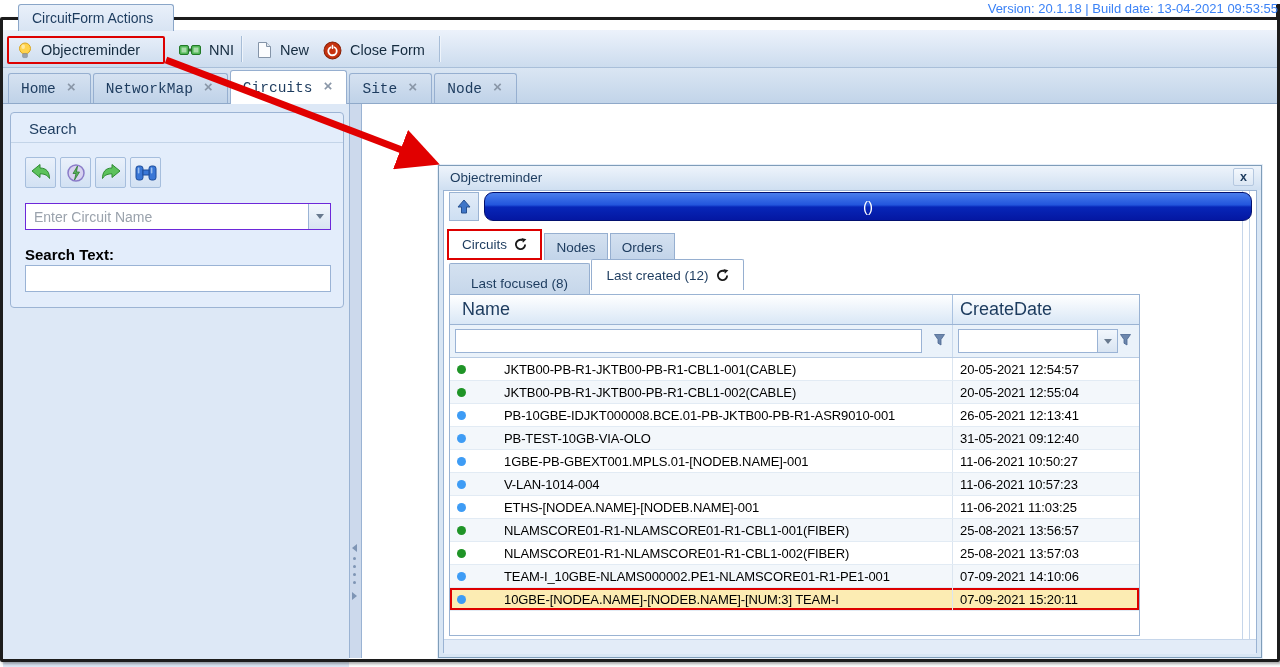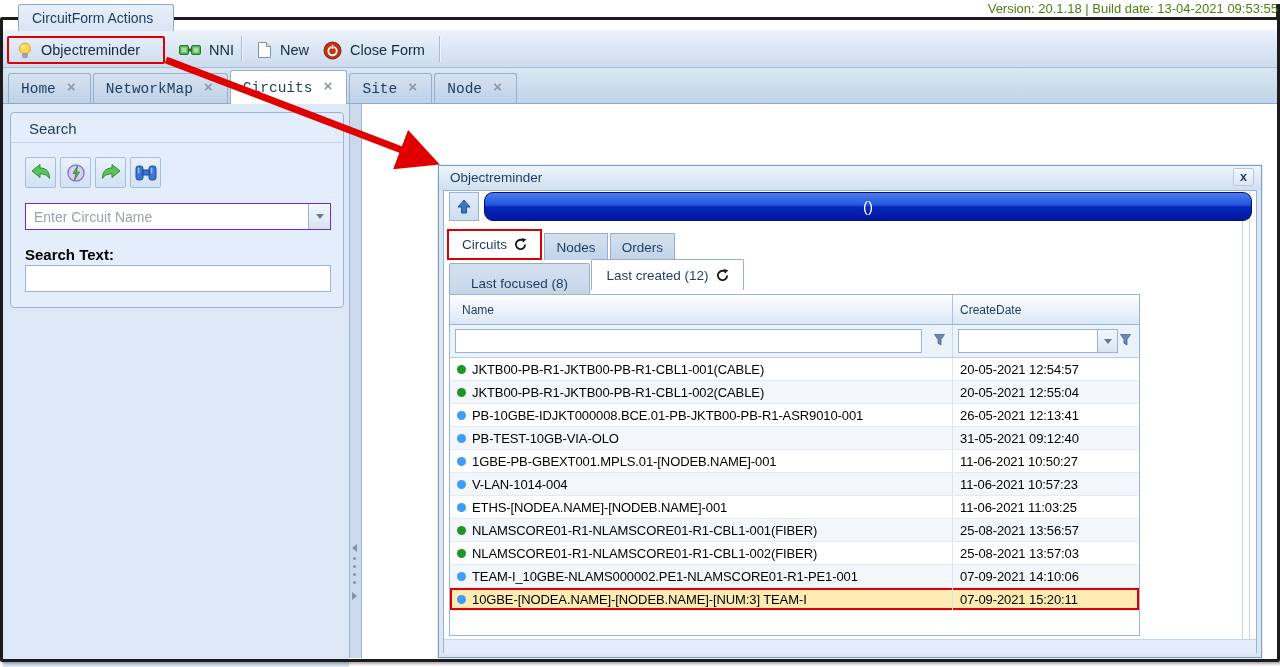--- a/index.html
+++ b/index.html
@@ -1,19 +1,19 @@
 <!DOCTYPE html>
 <html style="--annotation-red: #dd0000; --dot-green: #1f9427; --dot-blue: #3e9cf5; --highlight-row-bg: #fcecb3; --selector-bar-blue: #0a2ec0;"><head>
 <meta charset="utf-8">
 <style>
   html,body{margin:0;padding:0;}
   body{width:1280px;height:667px;position:relative;overflow:hidden;background:#fff;
        font-family:"Liberation Sans",sans-serif;-webkit-font-smoothing:antialiased;}
   
-  .version{position:absolute;top:1px;right:2px;font-size:13px;color:#4d7c0f;z-index:60;white-space:nowrap;}
+  .version{position:absolute;top:1px;right:2px;font-size:13px;color:#3b82f6;z-index:60;white-space:nowrap;}
   .frame{position:absolute;left:0;top:17px;width:1280px;height:645px;box-sizing:border-box;
          border:3px solid #1c1c1c;border-radius:2px;pointer-events:none;z-index:50;
          box-shadow:2px 2px 3px rgba(0,0,0,.35);}
   .rightnib{position:absolute;right:0;top:4px;width:4px;height:16px;background:#1c1c1c;z-index:55;}
   
   .wintab{position:absolute;left:18px;top:4px;width:156px;height:27px;z-index:60;box-sizing:border-box;
           background:linear-gradient(#e9f0fa,#d8e4f3);border:1px solid #8aa6c8;border-bottom:none;
           border-radius:3px 3px 0 0;display:flex;align-items:center;padding-left:13px;
           font-size:14px;color:#1c3b5e;}
   
@@ -100,39 +100,39 @@
   .stab{position:absolute;display:flex;align-items:center;gap:7px;box-sizing:border-box;justify-content:center;
          font-size:13.5px;color:#1c3b5e;background:linear-gradient(#d4e1f0,#c2d4e9);
          border:1px solid #96afd0;border-bottom:none;border-radius:2px 2px 0 0;}
   .stab.stab-focused{left:5px;top:72px;width:141px;height:39px;}
   .stab.stab-created{left:147px;top:68px;width:153px;height:31px;background:#fff;z-index:2;}
   
   .grid{position:absolute;left:5px;top:103px;width:691px;height:342px;box-sizing:border-box;
         border:1px solid #9ab3d3;background:#fff;overflow:hidden;}
   .ghead{display:flex;height:30px;background:linear-gradient(#ffffff,#d9e7f6);
         border-bottom:1px solid #9ab3d3;box-sizing:border-box;}
-  .gh{font-size:12px;color:#1c3b5e;display:flex;align-items:center;box-sizing:border-box;}
+  .gh{font-size:18px;color:#1c3b5e;display:flex;align-items:center;box-sizing:border-box;}
   .gh.name{width:503px;padding-left:12px;border-right:1px solid #aac2e0;}
   .gh.date{flex:1;padding-left:7px;}
   .gfilter{display:flex;height:33px;background:#eaf2fa;border-bottom:1px solid #b9cce3;box-sizing:border-box;}
   .gf{position:relative;box-sizing:border-box;height:100%;}
   .gf.name{width:503px;border-right:1px solid #c9d9ec;}
   .gf.date{flex:1;}
   .gf input{position:absolute;left:5px;top:4px;width:467px;height:24px;box-sizing:border-box;
         border:1px solid #9ab3d5;background:#fff;outline:none;font-family:inherit;font-size:13px;padding:0 5px;}
   .gcombo{position:absolute;left:5px;top:4px;width:160px;height:24px;box-sizing:border-box;
         border:1px solid #9ab3d5;background:#fff;}
   .gcombo .combo-btn{width:20px;}
   .funnel{position:absolute;top:9px;}
   .gf.name .funnel{right:7px;} .gf.date .funnel{right:8px;}
   .grows{}
   .grow{display:flex;height:23px;box-sizing:border-box;align-items:center;border-bottom:1px solid #e2ebf4;background:#fff;}
   .grow:nth-child(even){background:#f3f7fb;}
   .gcell{box-sizing:border-box;height:100%;display:flex;align-items:center;overflow:hidden;white-space:nowrap;
-        font-size:13px;letter-spacing:-0.1px;color:#000;}
+        font-size:13px;letter-spacing:-0.1px;color:#000;gap:32px;}
   .gcell.name{width:503px;padding-left:7px;border-right:1px solid #dbe5f0;}
   .gcell.date{flex:1;padding-left:7px;}
   .dot{width:9px;height:9px;border-radius:50%;margin-right:6px;flex:none;}
   .dot.green{background:var(--dot-green,#1f9427);}
   .dot.blue{background:var(--dot-blue,#3e9cf5);}
   .grow.hl{background:var(--highlight-row-bg,#fcecb3);box-shadow:inset 0 0 0 2px var(--annotation-red,#dd0000);}
   .p-footer{position:absolute;left:0;right:0;top:448px;height:14px;background:#e3ecf8;border-top:1px solid #c6d6ea;}
   
   .arrow-overlay{position:absolute;left:0;top:0;width:1280px;height:667px;pointer-events:none;z-index:100;}
 </style>

